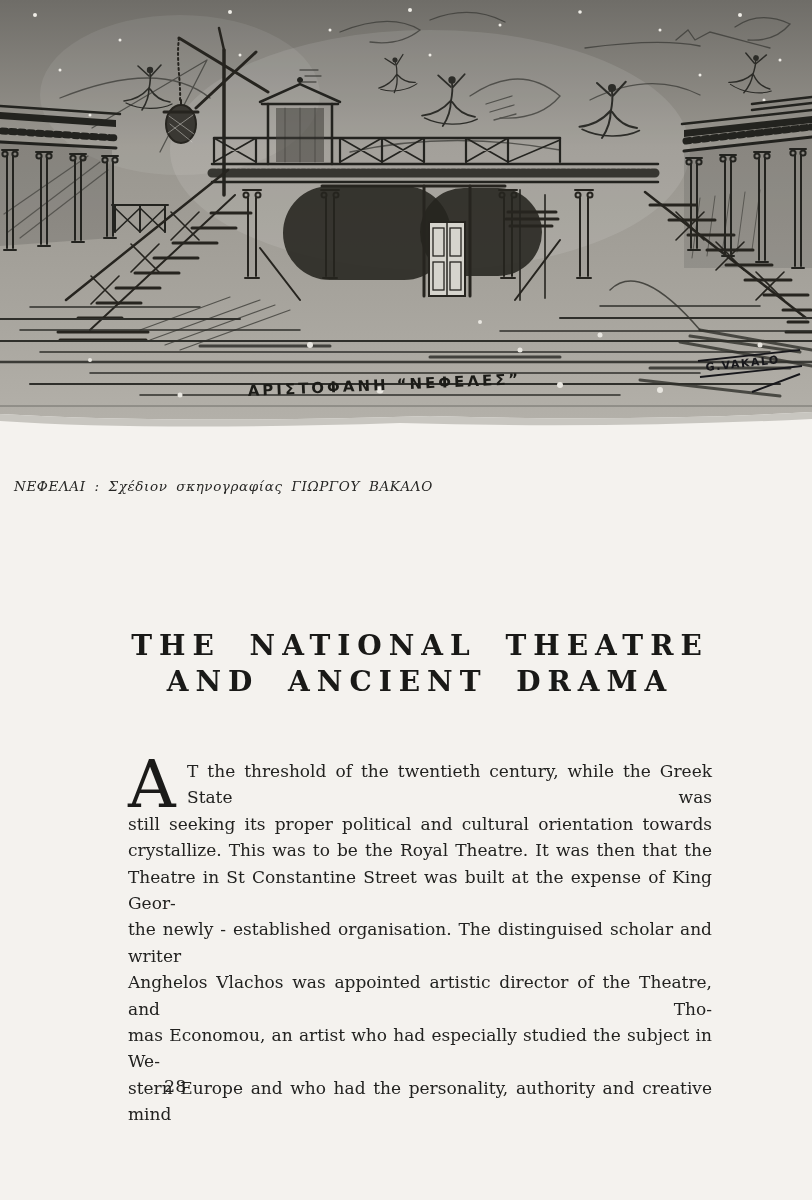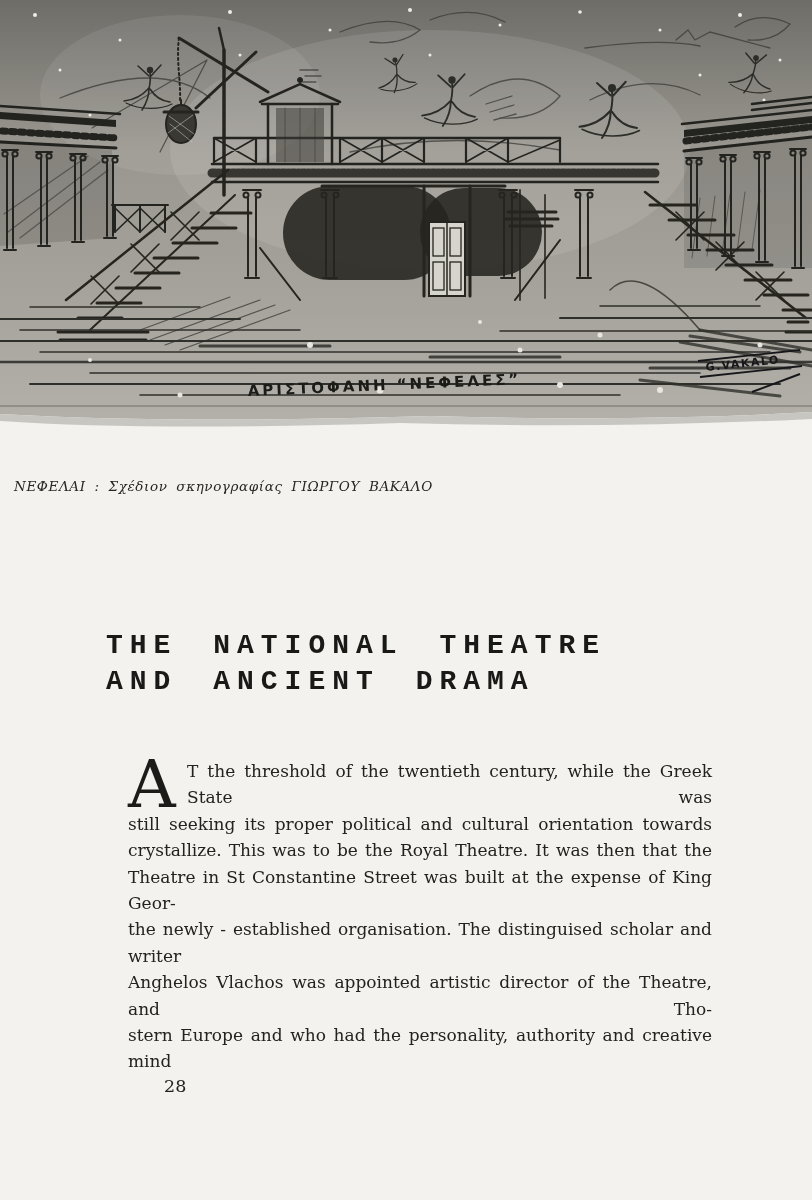--- a/index.html
+++ b/index.html
@@ -15,25 +15,24 @@
 
   .caption {
     position:absolute; top:437px; left:14px;
     font-style:italic; font-size:13.5px;
     letter-spacing:0.6px; word-spacing:4px;
     color:#262624; white-space:nowrap;margin-top:41px;
   }
 
   .title {
     position:absolute; top:628px; left:106px; width:628px;
-    text-align:left; font-weight:bold;
+    text-align:center; font-weight:bold;
     font-size:28px; line-height:36px;
     letter-spacing:7px; word-spacing:12px;
     color:#191917;
-    font-family:Liberation Mono, monospace;
   }
 
   .body-text {
     position:absolute; top:758px; left:128px; width:584px;
     font-size:17px; line-height:26.4px; color:#222220;
   }
   .dropcap {
     float:left; width:50px; height:52px;
     font-size:66px; line-height:54px;
     margin-right:9px; color:#1b1b19;
@@ -303,19 +302,20 @@
   </h1>
 
   <div class="body-text">
     <div class="dropcap">A</div>
     <div class="tline">T the threshold of the twentieth century, while the Greek State was</div>
     <div class="tline">still seeking its proper political and cultural orientation towards</div>
     <div class="tline">crystallize. This was to be the Royal Theatre. It was then that the</div>
     <div class="tline">Theatre in St Constantine Street was built at the expense of King Geor-</div>
     <div class="tline">the newly - established organisation. The distinguised scholar and writer</div>
     <div class="tline">Anghelos Vlachos was appointed artistic director of the Theatre, and Tho-</div>
+    <div class="tline">mas Economou, an artist who had especially studied the subject in We-</div>
     <div class="tline">stern Europe and who had the personality, authority and creative mind</div>
 
   </div>
 
   <div class="pagenum">28</div>
 
 </div>
 
 </body></html>

